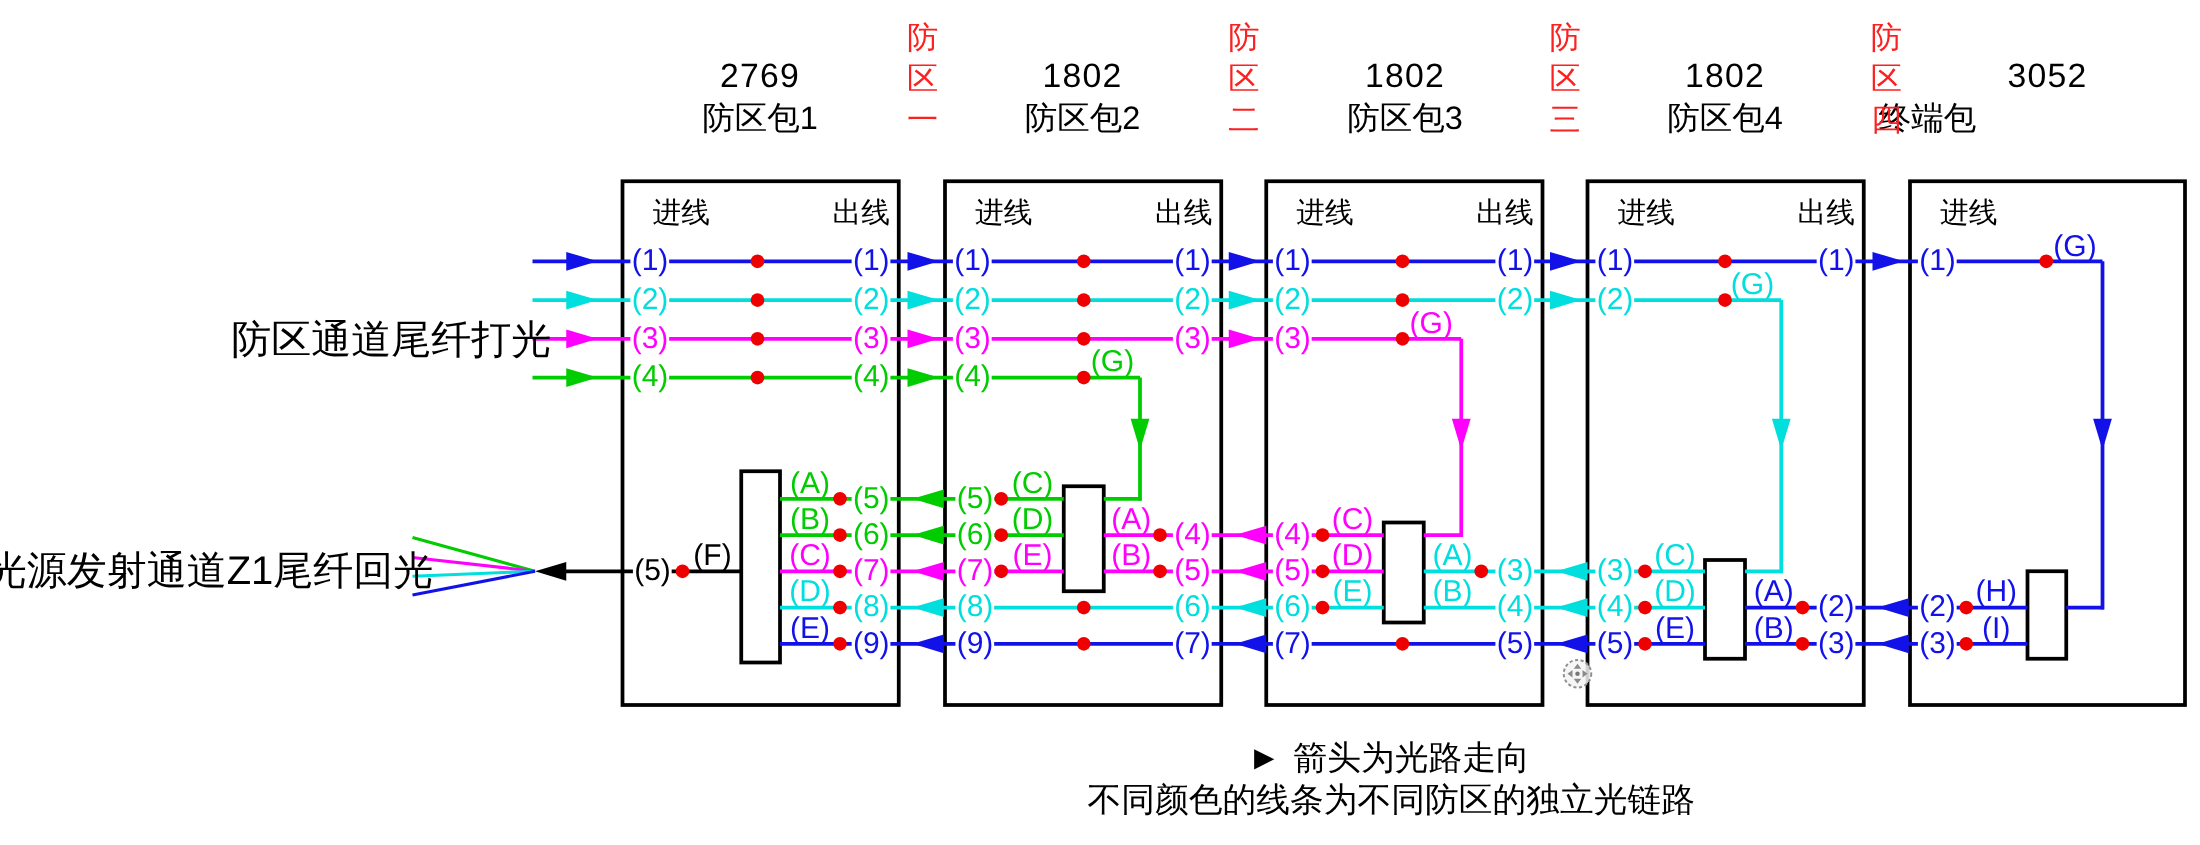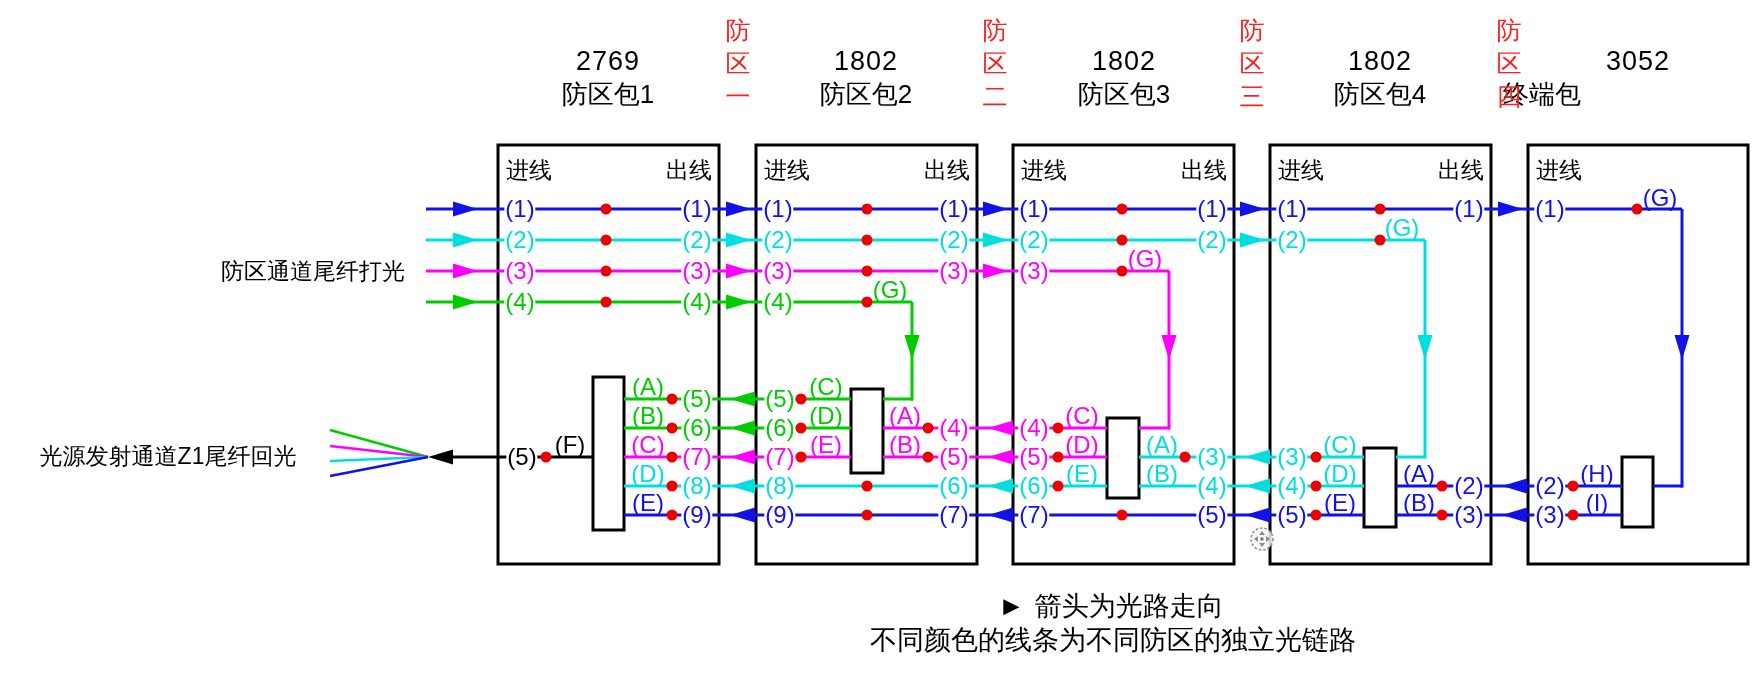--- a/index.html
+++ b/index.html
@@ -4,27 +4,27 @@
 <style>
   html,body{margin:0;padding:0;background:#fff;}
   .stage{position:relative;width:1760px;height:676px;background:#ffffff;overflow:hidden;
          font-family:"Liberation Sans","DejaVu Sans",sans-serif;}
   .stage svg{position:absolute;left:0;top:0;}
   .lbl{position:absolute;transform:translate(-50%,-50%);line-height:1;white-space:nowrap;
        font-family:"Liberation Sans","DejaVu Sans",sans-serif;}
   .port{font-size:24px;background:#ffffff;padding:0 1px;}
   .letter{font-size:24px;}
   .hdr{font-size:23px;color:#000;}
-  .hdr-left{transform:translate(0,-50%);}
+  .hdr-left{transform:translate(0,-50%);margin-left:16px;}
   .hdr-right{transform:translate(-100%,-50%);}
   .model{font-size:27px;color:#000;letter-spacing:1px;}
   .bname{font-size:26px;color:#000;}
   .zone{position:absolute;transform:translateX(-50%);text-align:center;color:#fb2121;
         font-size:25px;line-height:33px;font-family:"Liberation Sans","DejaVu Sans",sans-serif;}
-  .side{font-size:23px;color:#000;}
+  .side{font-size:32px;color:#000;}
   .legend{position:absolute;transform:translateY(-50%);font-size:27px;color:#000;white-space:nowrap;
           font-family:"Liberation Sans","DejaVu Sans",sans-serif;}
   .legend .arr{margin-right:10px;}
 </style>
 </head>
 <body>
 
 <div class="stage">
   <svg id="gfx" width="1760" height="676" viewBox="0 0 1760 676">
       <rect x="498" y="145" width="221" height="419" fill="none" stroke="#000000" stroke-width="3"></rect>

